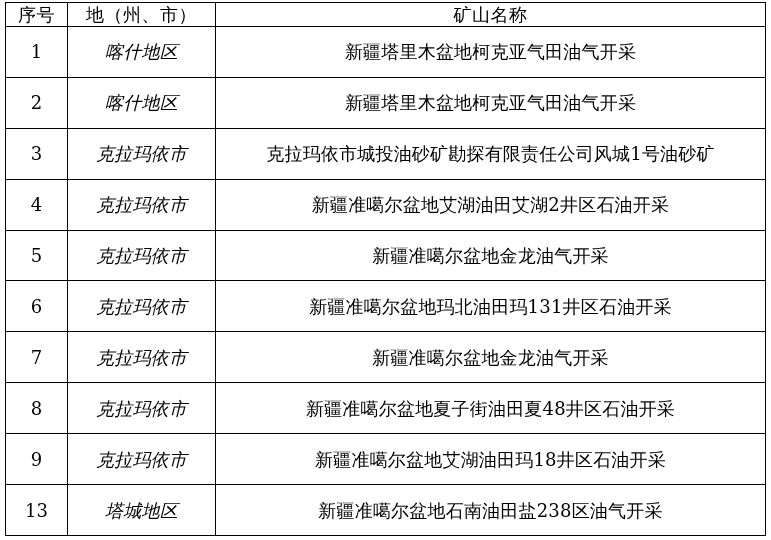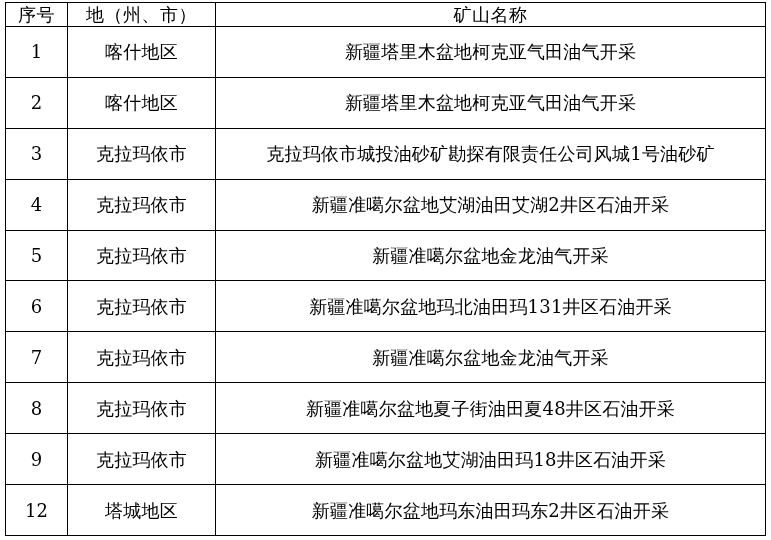--- a/index.html
+++ b/index.html
@@ -41,21 +41,21 @@
   }
   col.c-no    { width: 62px; }
   col.c-area  { width: 148px; }
   col.c-name  { width: 550px; }
 
   thead th {
     font-size: 18.5px;
     letter-spacing: 0.5px;
   }
   td.col-no { font-size: 18px; }
-  td.col-area { font-size: 18px; letter-spacing: 0.2px; }
+  td.col-area { font-size: 18px; letter-spacing: 0.2px; font-style: italic; }
   td.col-name { font-size: 18px; letter-spacing: 0.2px; }
   td.two-line { line-height: 1.45; }
 </style>
 </head>
 <body>
 
 <div class="table-wrap">
   <table class="mine-table">
     <colgroup>
       <col class="c-no">
@@ -109,19 +109,19 @@
         <td class="col-no">8</td>
         <td class="col-area">克拉玛依市</td>
         <td class="col-name">新疆准噶尔盆地夏子街油田夏48井区石油开采</td>
       </tr>
       <tr>
         <td class="col-no">9</td>
         <td class="col-area">克拉玛依市</td>
         <td class="col-name">新疆准噶尔盆地艾湖油田玛18井区石油开采</td>
       </tr>
       <tr>
-        <td class="col-no">12</td>
+        <td class="col-no">13</td>
         <td class="col-area">塔城地区</td>
-        <td class="col-name">新疆准噶尔盆地玛东油田玛东2井区石油开采</td>
+        <td class="col-name">新疆准噶尔盆地石南油田盐238区油气开采</td>
       </tr>
     </tbody>
   </table>
 </div>
 
 </body></html>

